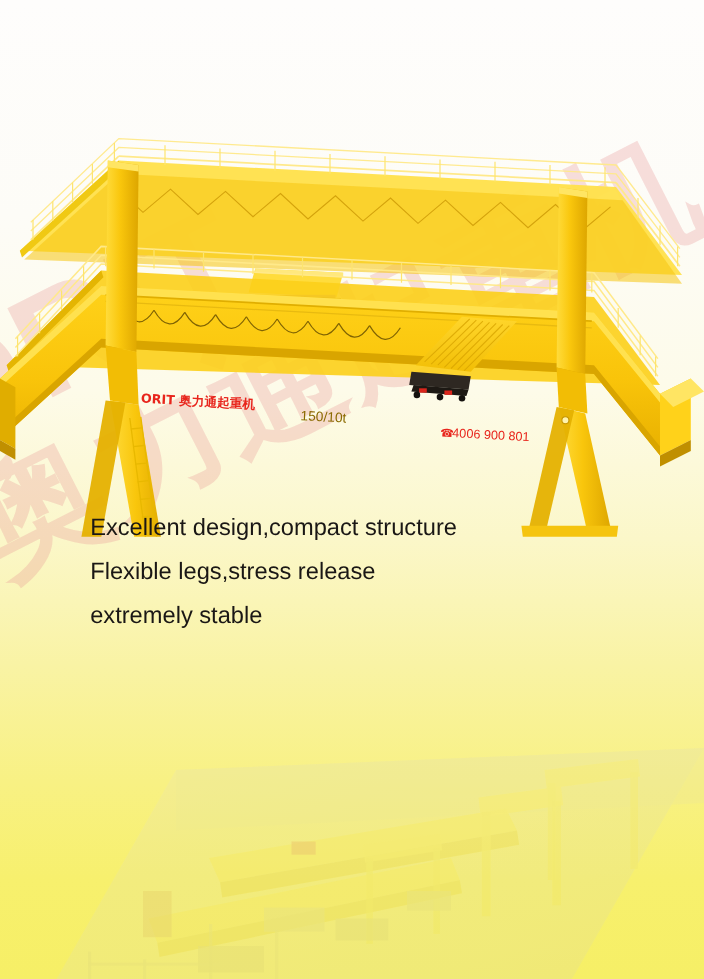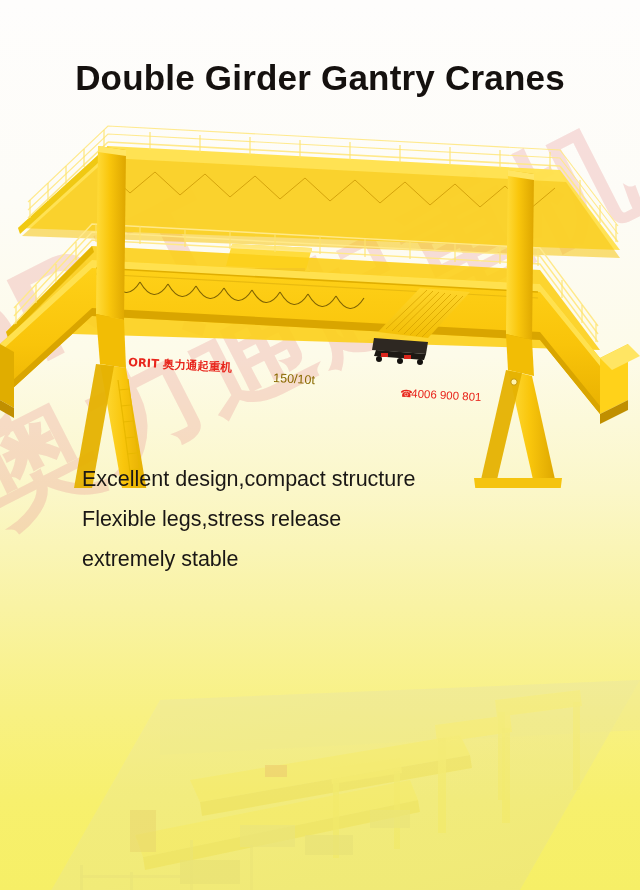--- a/index.html
+++ b/index.html
@@ -155,21 +155,20 @@
       <rect x="150" y="180" width="3" height="60" fill="#cbc79a" opacity=".5"></rect>
       <rect x="210" y="185" width="3" height="58" fill="#cbc79a" opacity=".5"></rect>
     </svg>
   </div>
 
   <div class="watermark">
     <span class="wm-row">ORIT</span>
     <span class="wm-row wm-cn">奥力通起重机</span>
   </div>
 
-  <div class="title">Double Girder Gantry Cranes</div>
 
   <div class="crane-wrap">
     <svg viewBox="0 0 640 370" width="640" height="370">
       <defs>
         <linearGradient id="girderFace" x1="0" y1="0" x2="0" y2="1">
           <stop offset="0%" stop-color="#ffd21a"></stop>
           <stop offset="55%" stop-color="#f9c40a"></stop>
           <stop offset="100%" stop-color="#e8b000"></stop>
         </linearGradient>
         <linearGradient id="girderTop" x1="0" y1="0" x2="0" y2="1">

